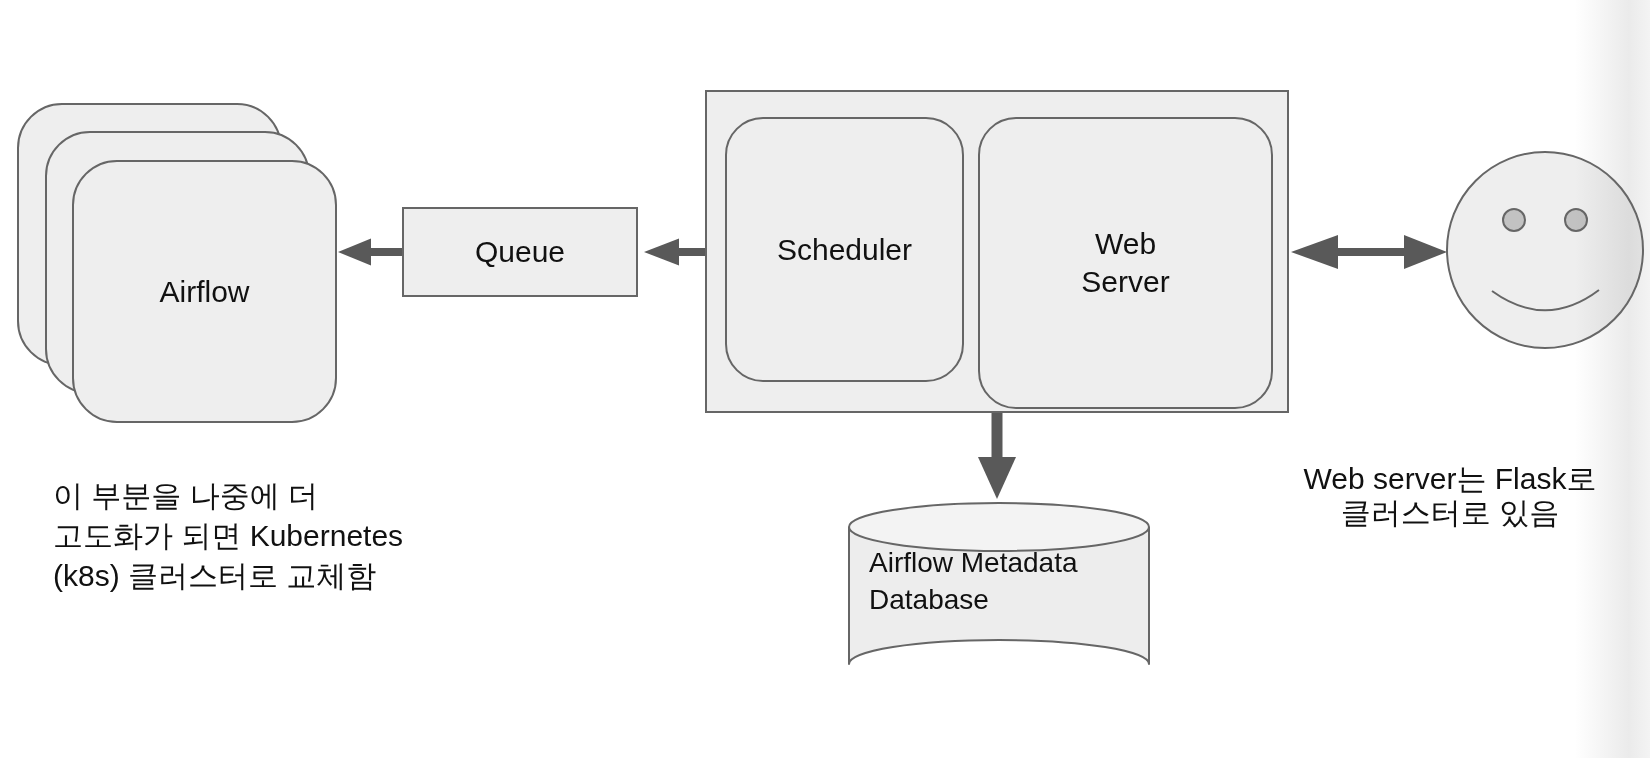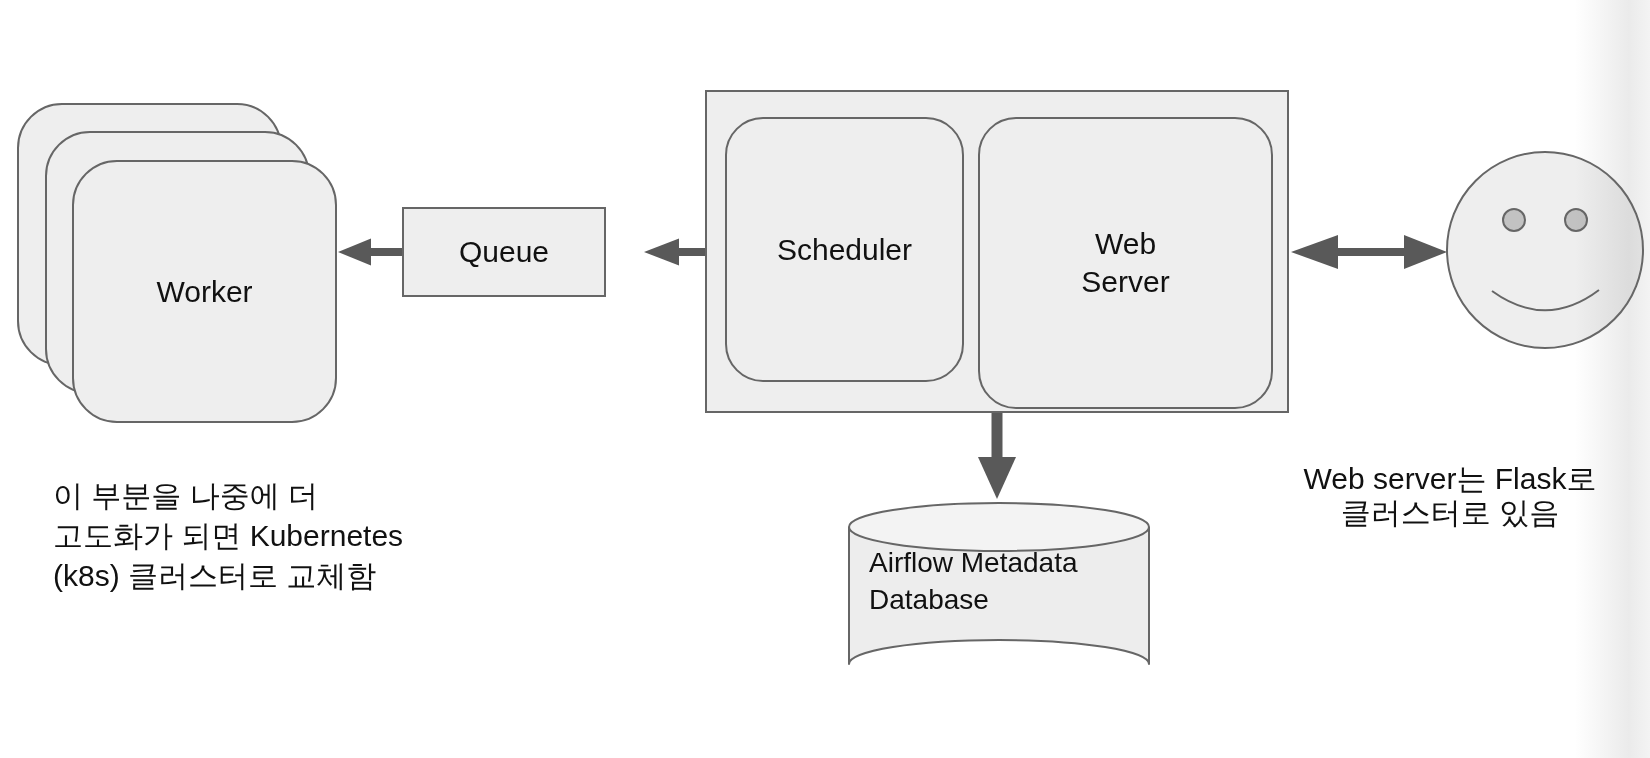--- a/index.html
+++ b/index.html
@@ -18,21 +18,21 @@
     border:2px solid #666666;
     box-sizing:border-box;
   }
   .center{display:flex;align-items:center;justify-content:center;}
   .rounded{border-radius:45px;}
   .rounded-sm{border-radius:38px;}
 
   .worker-back{left:17px;top:103px;width:265px;height:263px;}
   .worker-mid{left:45px;top:131px;width:265px;height:263px;}
   .worker-front{left:72px;top:160px;width:265px;height:263px;}
-  .queue-box{left:402px;top:207px;width:204px;height:90px;}
+  .queue-box{left:402px;top:207px;width:236px;height:90px;}
   .group-box{left:705px;top:90px;width:584px;height:323px;}
   .scheduler-box{left:725px;top:117px;width:239px;height:265px;justify-content:center;}
   .webserver-box{left:978px;top:117px;width:295px;height:292px;}
 
   .node-label{font-size:30px;line-height:38px;text-align:center;}
   .webserver-box .node-label{width:140px;}
 
   .db-label{
     position:absolute;left:869px;top:544px;width:260px;
     font-size:28px;line-height:37px;
@@ -56,21 +56,21 @@
   svg .outline{stroke:#666666;stroke-width:2;}
 </style>
 </head>
 <body>
 
 <div class="canvas">
 
   <div class="shape rounded worker-back"></div>
   <div class="shape rounded worker-mid"></div>
   <div class="shape rounded worker-front center">
-    <span class="node-label">Worker</span>
+    <span class="node-label">Airflow</span>
   </div>
 
   <div class="shape queue-box center">
     <span class="node-label">Queue</span>
   </div>
 
   <div class="shape group-box"></div>
   <div class="shape rounded-sm scheduler-box center">
     <span class="node-label">Scheduler</span>
   </div>

